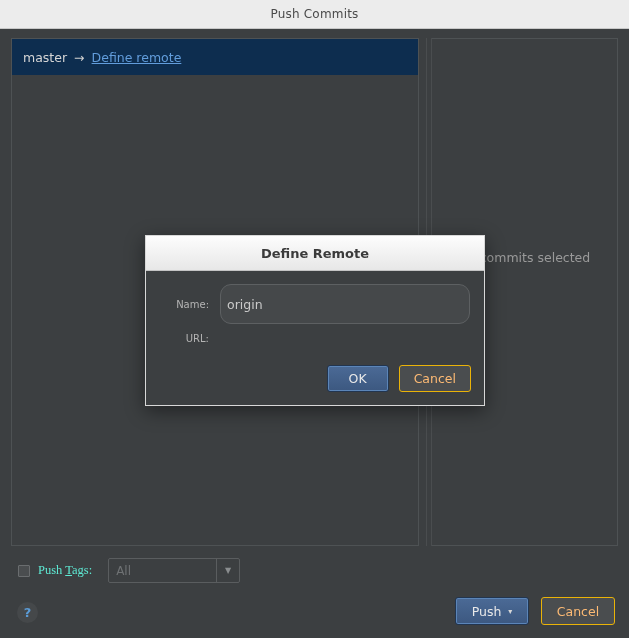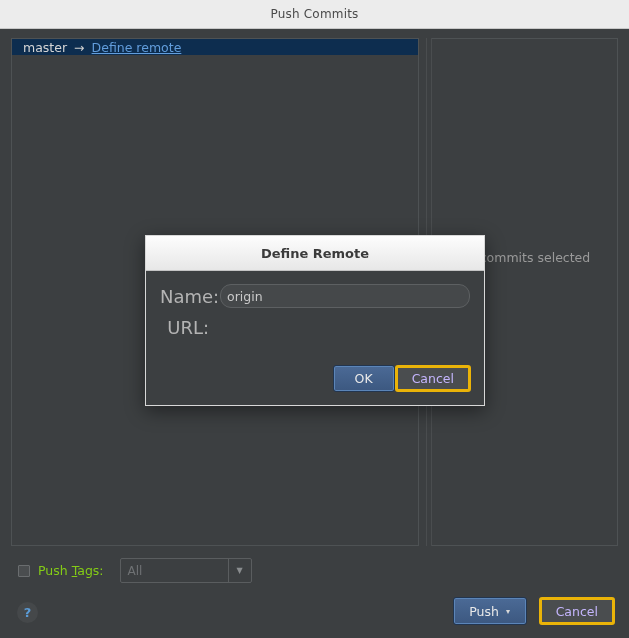--- a/index.html
+++ b/index.html
@@ -93,21 +93,21 @@
     top: 0;
     left: 0;
     width: 408px;
     bottom: 0;
     background: #3c3f41;
     border: 1px solid #4e5254;
     box-sizing: border-box;
     overflow: hidden;
   }
   .branch-row {
-    height: 16px;
+    height: 36px;
     background: #0d2d4f;
     display: flex;
     align-items: center;
     padding-left: 11px;
     box-sizing: border-box;
     font-size: 12.5px;
     color: #d6d6d6;
   }
   .branch-arrow {
     margin: 0 7px;
@@ -160,21 +160,22 @@
   .checkbox {
     width: 12px;
     height: 12px;
     background: #4a4d4f;
     border: 1px solid #6a6d6f;
     box-sizing: border-box;
     border-radius: 1px;
   }
   .push-tags-label {
     font-size: 12.5px;
-    color: #84cc16;
+    color: #5eead4;
+    font-family: Liberation Serif, serif;
   }
   .push-tags-label u { text-decoration: underline; }
   .combo {
     margin-left: 8px;
     display: flex;
     width: 132px;
     height: 25px;
     border: 1px solid #5a5d5f;
     box-sizing: border-box;
     border-radius: 2px;
@@ -219,23 +220,23 @@
     position: absolute;
     right: 14px;
     bottom: 13px;
     display: flex;
     gap: 12px;
   }
   .btn {
     height: 28px;
     min-width: 74px;
     border-radius: 3px;
-    border: 3px solid #eab308;
+    border: 1px solid #eab308;
     background: #4a4d4f;
-    color: #c4b5fd;
+    color: #fdba74;
     font-size: 12.5px;
     display: flex;
     align-items: center;
     justify-content: center;
     padding: 0 14px;
     box-sizing: border-box;
   }
   .btn.default {
     background: linear-gradient(#4b6a96, #3c5880);
     border: 1px solid #22354f;
@@ -280,27 +281,27 @@
   }
   .field-row {
     display: flex;
     align-items: center;
     margin-bottom: 9px;
   }
   .field-label {
     width: 60px;
     text-align: right;
     padding-right: 11px;
-    font-size: 18px;
+    font-size: 10px;
     color: #b4b4b4;
     box-sizing: border-box;
   }
   .field-input {
     flex: 1;
-    height: 24px;
+    height: 40px;
     background: #45484a;
     border: 1px solid #5d6062;
     box-sizing: border-box;
     border-radius: 11px;
     display: flex;
     align-items: center;
     padding-left: 6px;
     font-size: 12.5px;
     color: #c9c9c9;
     overflow: hidden;
@@ -308,20 +309,21 @@
   }
   .field-input.focused {
     border: 1px solid #6a8fb5;
     box-shadow: 0 0 0 1px rgba(106,143,181,.35);
   }
   .modal-buttons {
     position: absolute;
     right: 13px;
     bottom: 13px;
     display: flex;
+    gap: 10px;
   }
   .modal-buttons .btn { min-width: 62px; height: 27px; }
 </style>
 </head>
 <body>
 
 <div class="titlebar">
   <span class="titlebar-text">Push Commits</span>
 </div>
 

